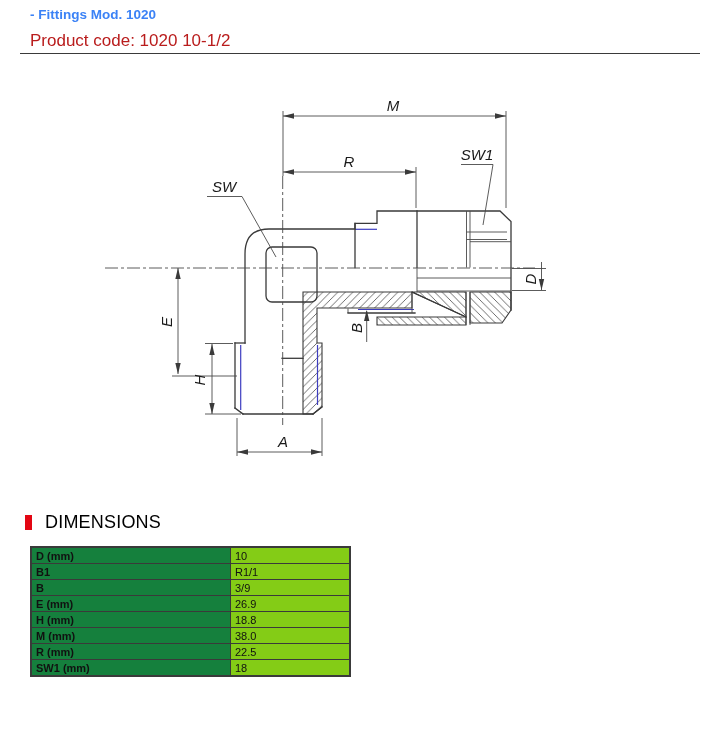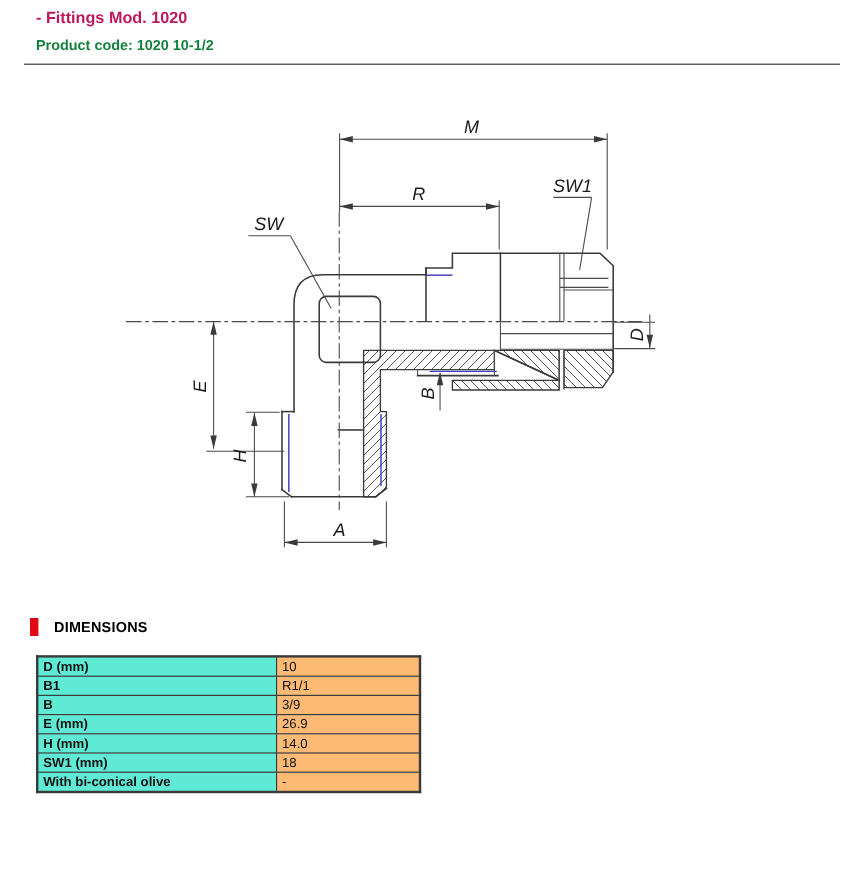--- a/index.html
+++ b/index.html
@@ -1,30 +1,30 @@
 <!DOCTYPE html>
 <html><head>
 <meta charset="utf-8">
 <style>
   html,body{margin:0;padding:0;background:#fff;}
   .page{position:relative;width:715px;height:740px;background:#fff;
         font-family:"Liberation Sans",sans-serif;color:#111;overflow:hidden;}
-  .title{position:absolute;left:30px;top:7px;font-size:13.5px;font-weight:bold;color:#be185d;}
-  .pcode{position:absolute;left:30px;top:31px;font-size:12px;color:#15803d;font-weight:bold;}
+  .title{position:absolute;left:30px;top:7px;font-size:13.5px;font-weight:bold;color:#3b82f6;}
+  .pcode{position:absolute;left:30px;top:31px;font-size:17px;color:#b91c1c;}
   .rule{position:absolute;left:20px;top:53px;width:680px;height:0;border-top:1.6px solid #3a3a3a;}
   .drawing{position:absolute;left:90px;top:95px;}
   .dimhead{position:absolute;left:25px;top:514px;height:17px;display:flex;align-items:center;}
   .dimbar{width:7px;height:15px;margin-right:13px;}
-  .dimtitle{font-size:12px;font-weight:bold;letter-spacing:.2px;color:#000;}
+  .dimtitle{font-size:18px;font-weight:normal;letter-spacing:.2px;color:#000;}
   table.dims{position:absolute;left:30px;top:546px;border-collapse:collapse;
              width:314px;table-layout:fixed;font-size:11px;}
   table.dims{border:2px solid #3a3a3a;}
   table.dims td{border:1px solid #3a3a3a;height:15px;padding:0 0 0 4px;vertical-align:middle;}
-  td.lab{width:194px;font-weight:bold;background:#5eead4;}
-  td.val{width:114px;background:#fdba74;font-weight:normal;}
+  td.lab{width:194px;font-weight:bold;background:#15803d;}
+  td.val{width:114px;background:#84cc16;font-weight:normal;}
   
   .ol{stroke:#3a3a3a;stroke-width:1.3;fill:none;stroke-linecap:square;}
   .tl{stroke:#4a4a4a;stroke-width:0.9;fill:none;}
   .bl{stroke-width:1.2;fill:none;}
   .cl{stroke:#4a4a4a;stroke-width:0.9;fill:none;stroke-dasharray:13 3 3 3;}
   .dl{stroke:#4a4a4a;stroke-width:0.9;fill:none;}
   .ah{fill:#3a3a3a;stroke:none;}
   .hpA{fill:url(#hatchA);stroke:#3a3a3a;stroke-width:1.1;}
   .hpB{fill:url(#hatchB);stroke:#3a3a3a;stroke-width:1.1;}
   .lbl{font-family:"Liberation Sans",sans-serif;font-style:italic;font-size:15px;fill:#1a1a1a;}
@@ -174,26 +174,30 @@
       <tr>
         <td class="lab">B</td>
         <td class="val">3/9</td>
       </tr>
       <tr>
         <td class="lab">E (mm)</td>
         <td class="val">26.9</td>
       </tr>
       <tr>
         <td class="lab">H (mm)</td>
-        <td class="val">14.0</td>
+        <td class="val">18.8</td>
+      </tr>
+      <tr>
+        <td class="lab">M (mm)</td>
+        <td class="val">38.0</td>
+      </tr>
+      <tr>
+        <td class="lab">R (mm)</td>
+        <td class="val">22.5</td>
       </tr>
       <tr>
         <td class="lab">SW1 (mm)</td>
         <td class="val">18</td>
       </tr>
-      <tr>
-        <td class="lab">With bi-conical olive</td>
-        <td class="val">-</td>
-      </tr>
     </tbody>
   </table>
 
 </div>
 
 </body></html>

